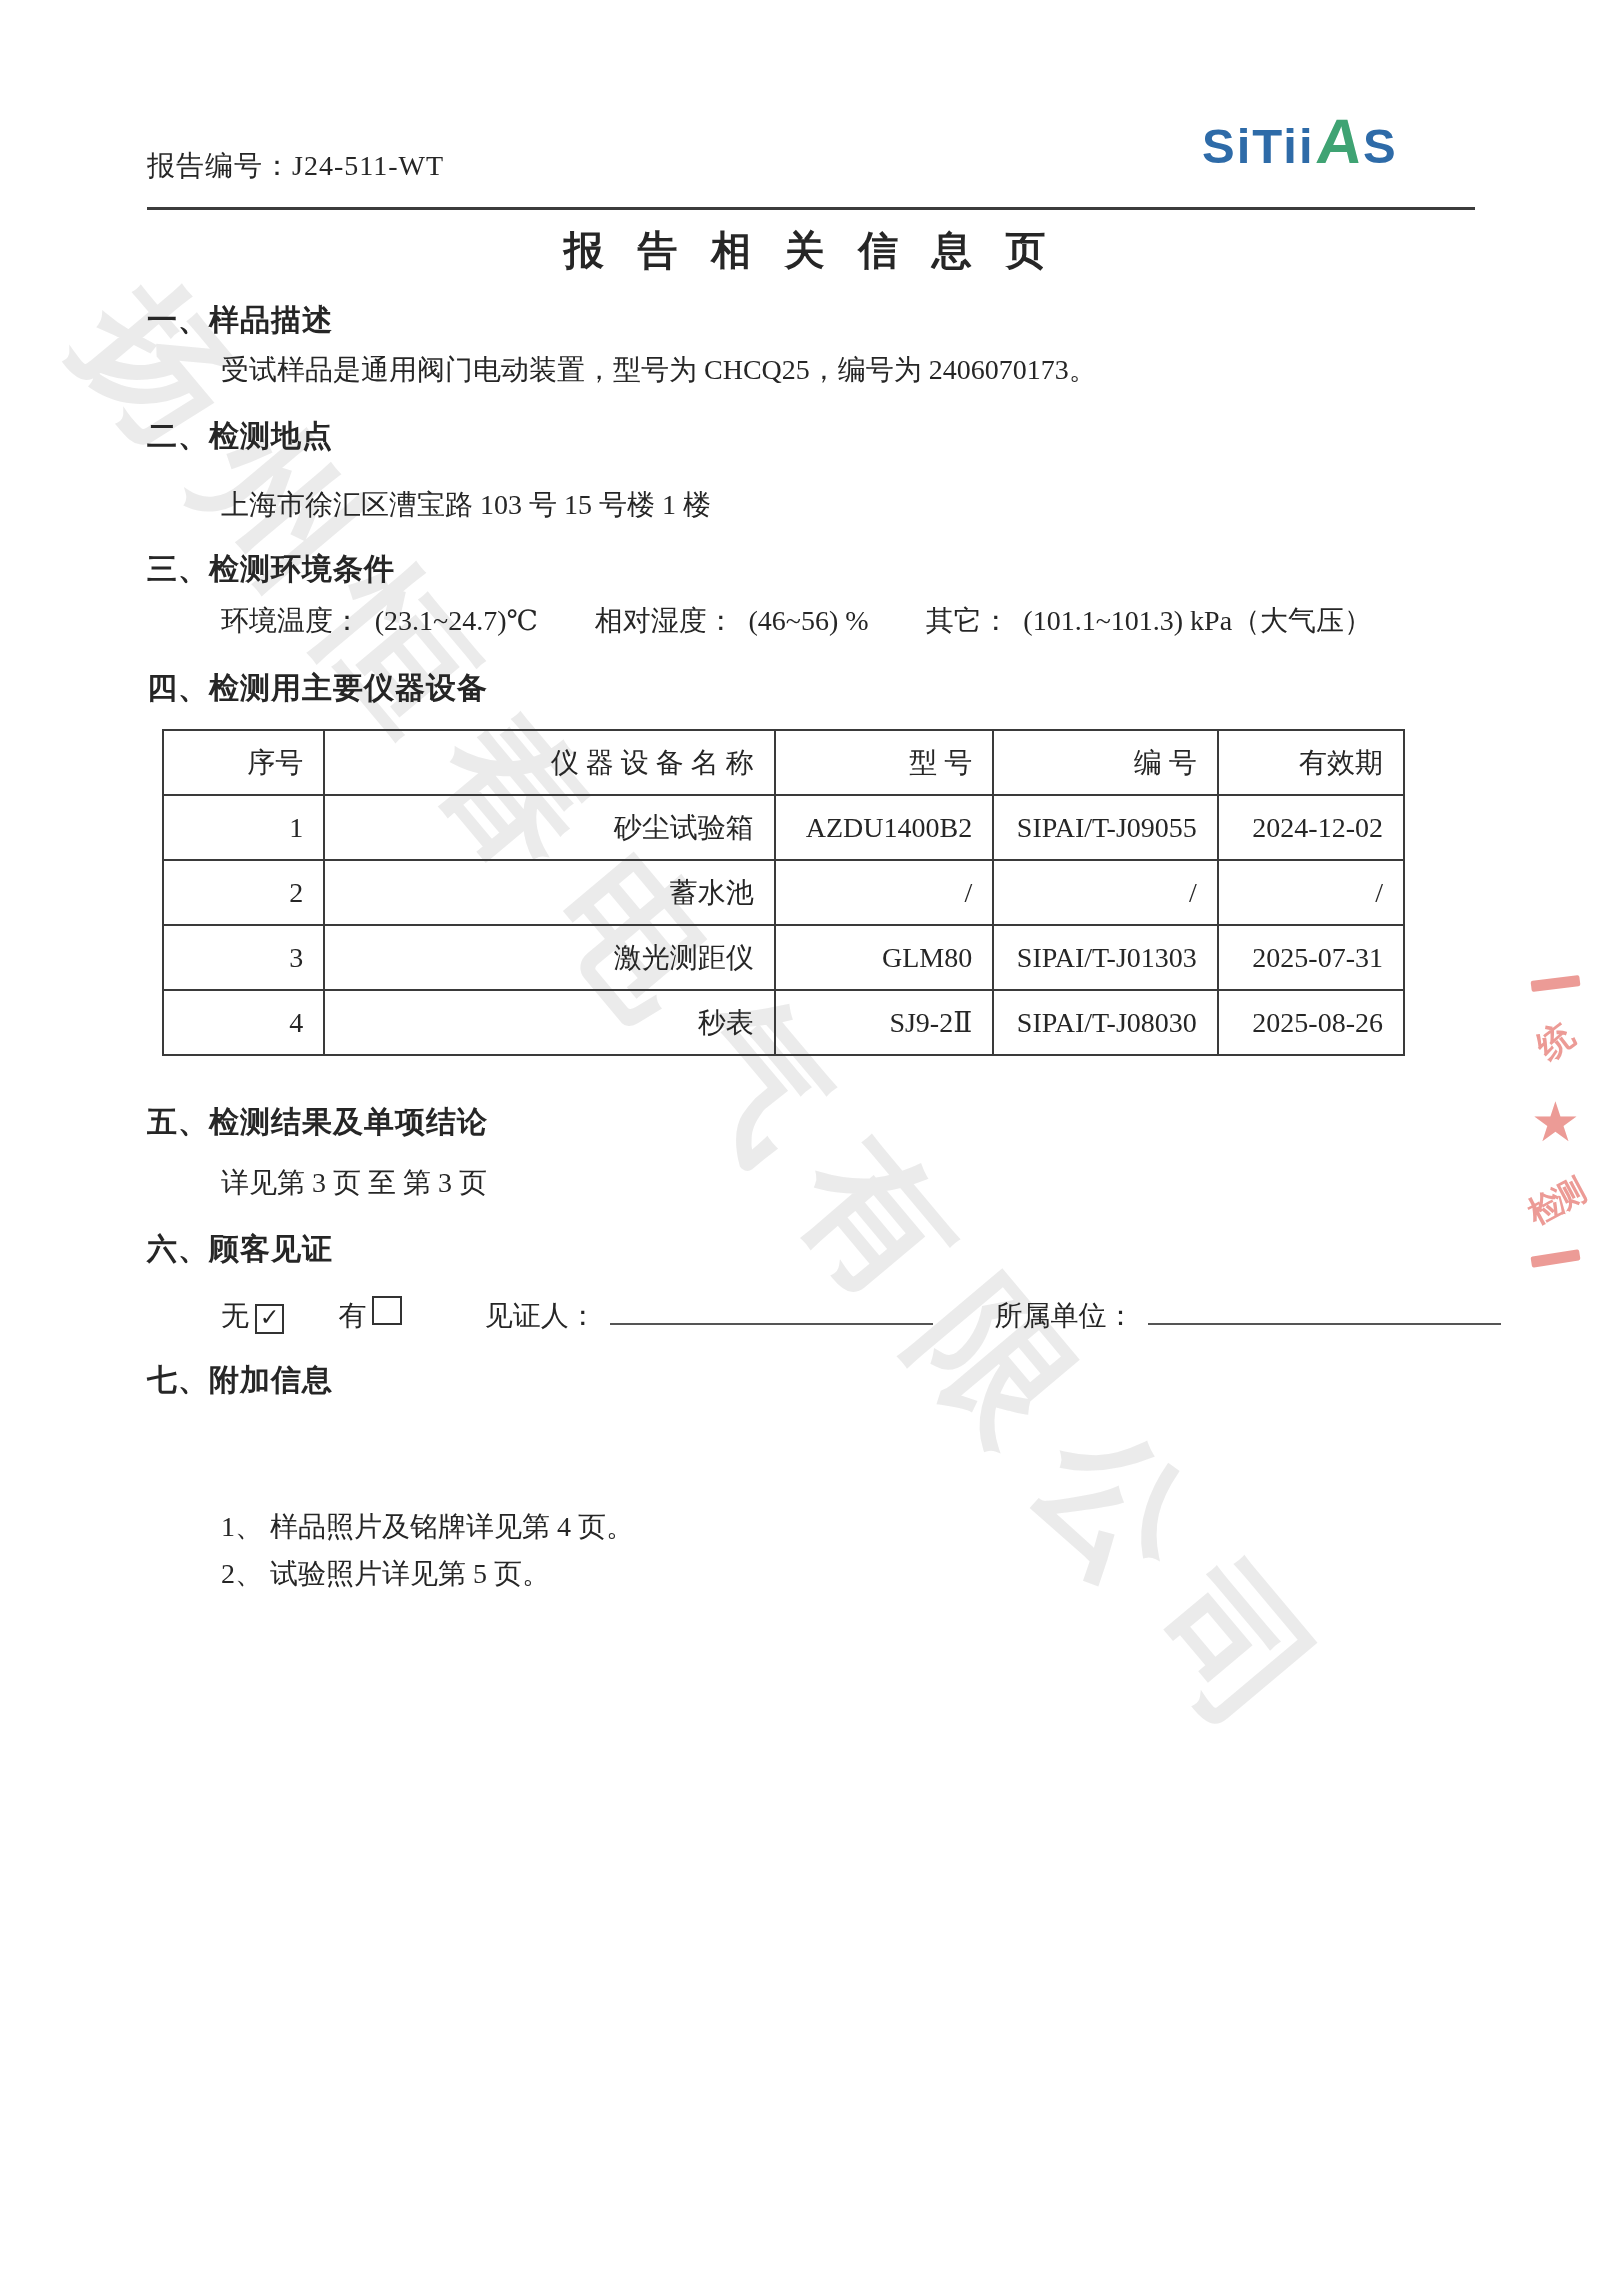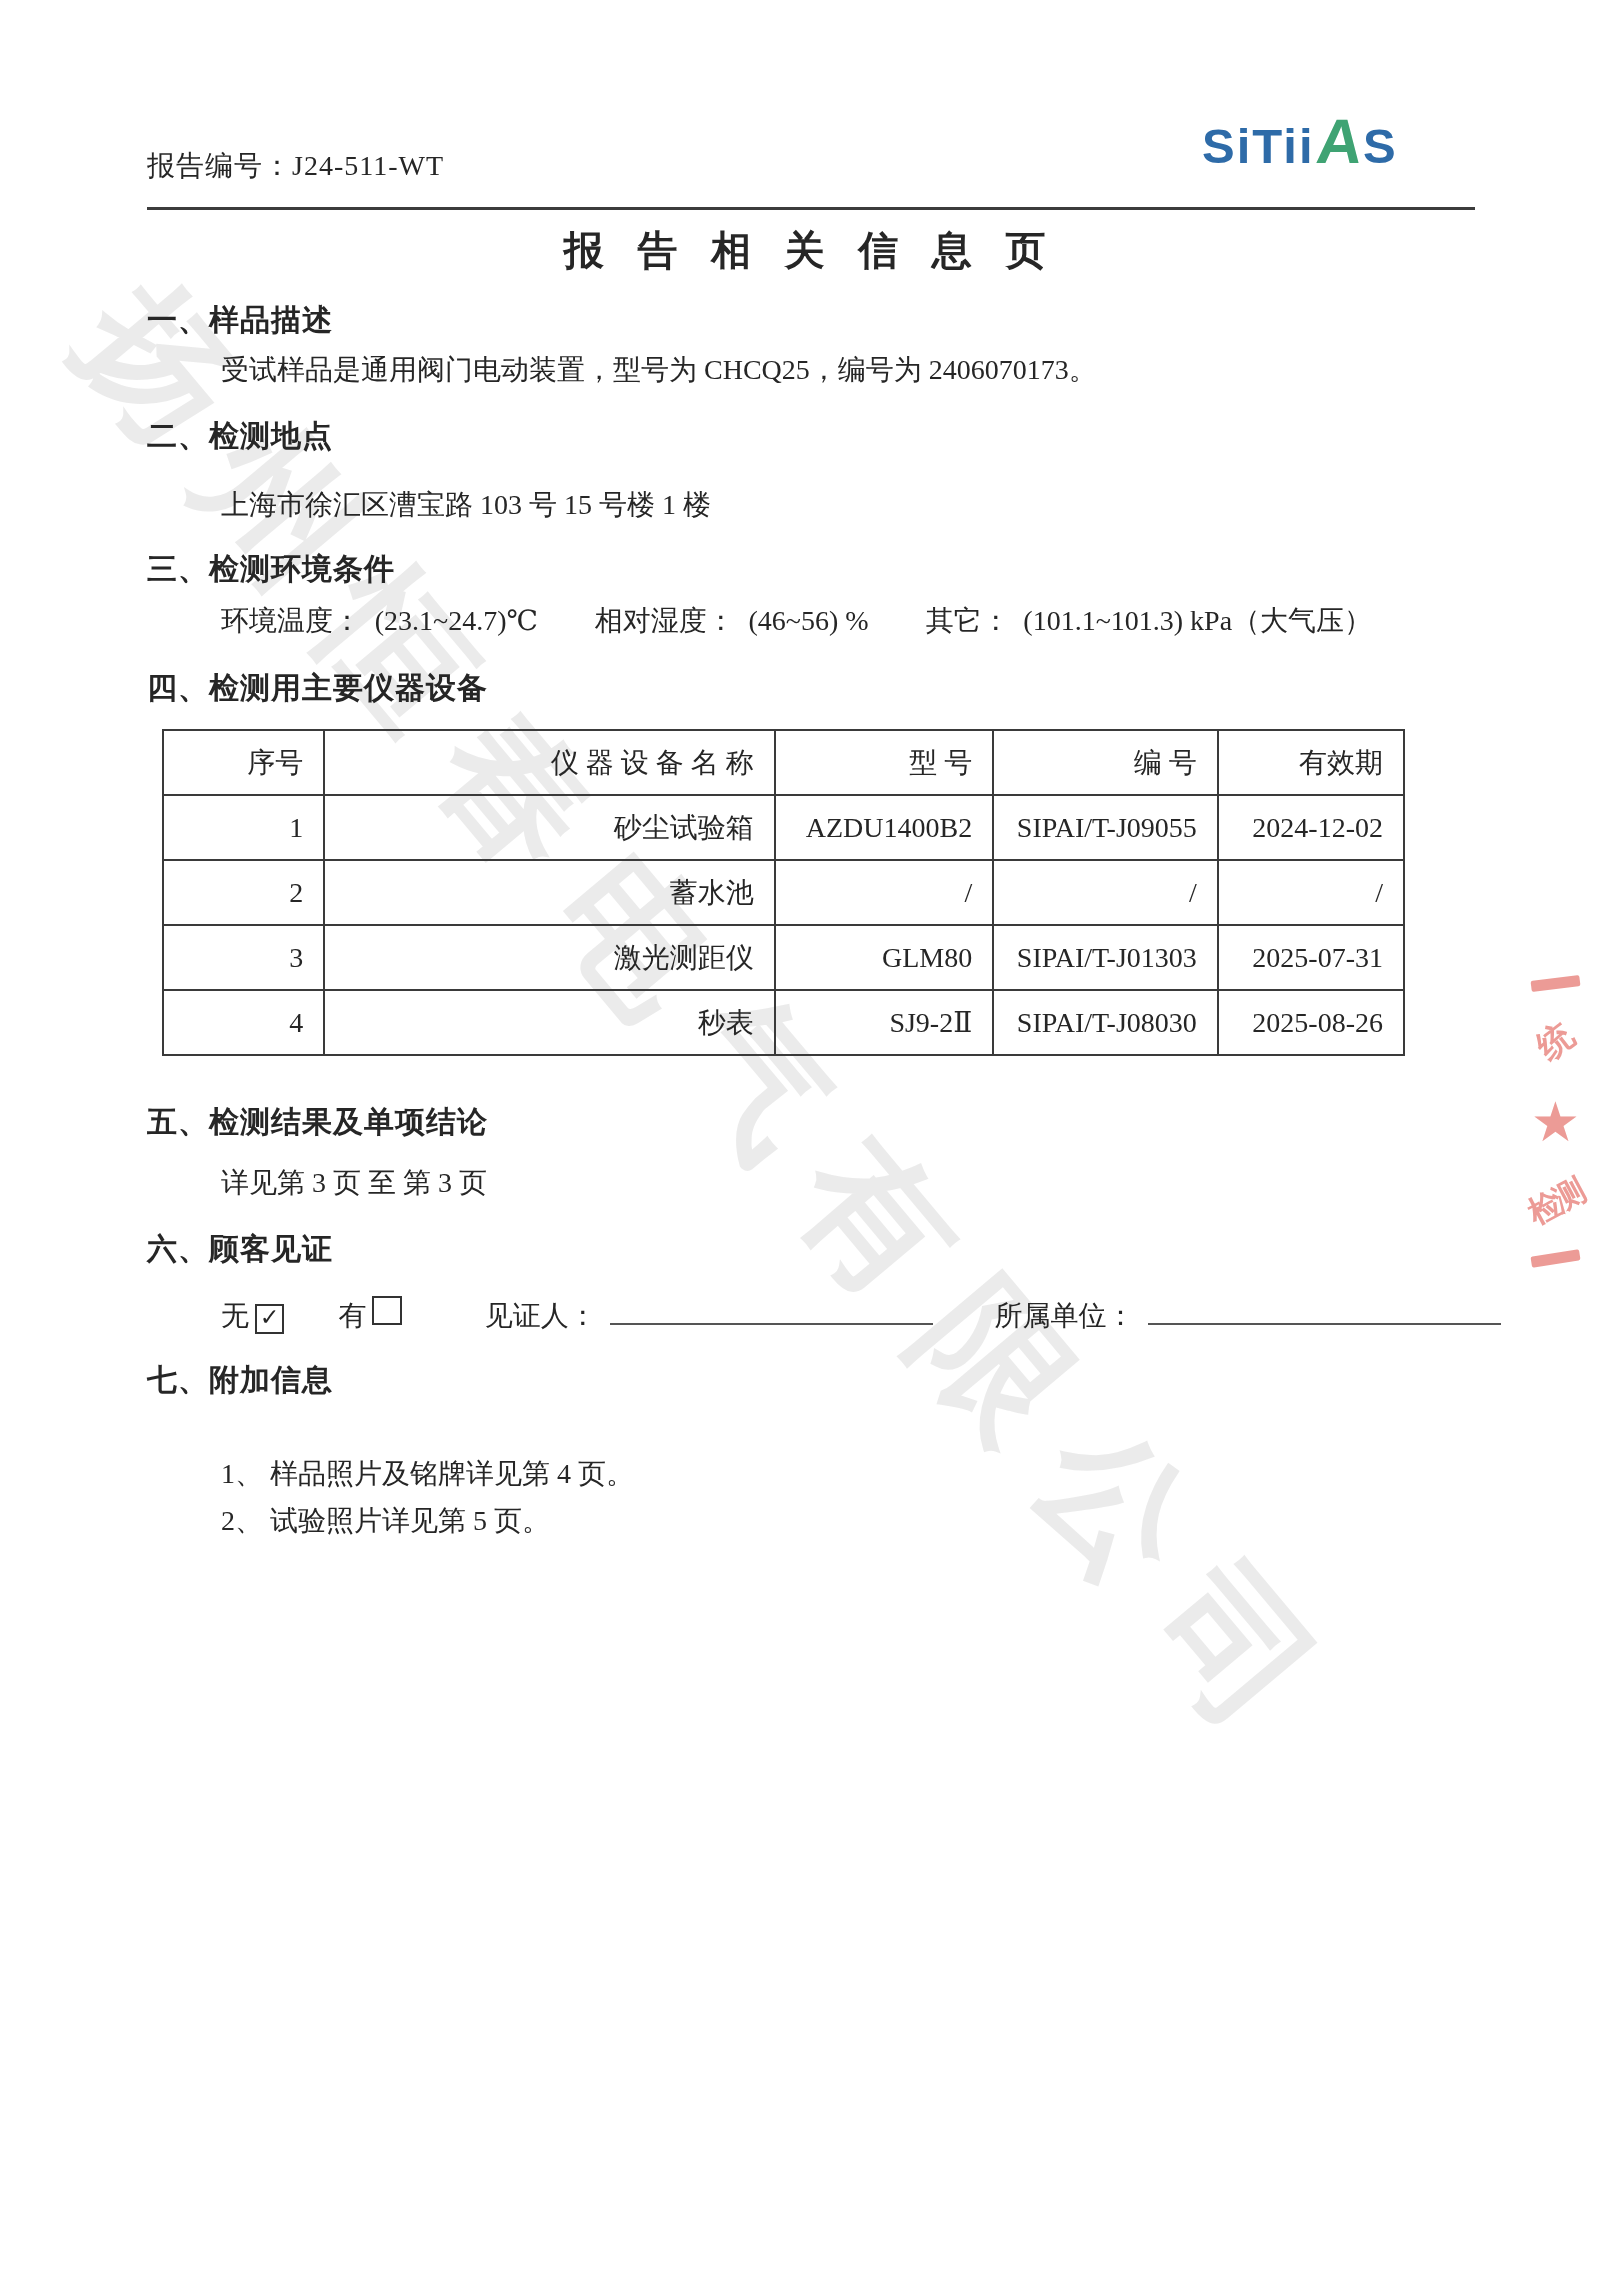--- a/index.html
+++ b/index.html
@@ -39,21 +39,21 @@
   .witness-line{left:221px;top:1290px;font-size:28px;display:flex;align-items:baseline;}
   .cbox{display:inline-block;width:25.5px;height:25.5px;border:2px solid #333;
         vertical-align:-2.9px;margin-left:5.9px;text-align:center;line-height:23.5px;
         font-size:23.5px;font-family:"DejaVu Sans",sans-serif;}
   .blank{display:inline-block;border-bottom:2px solid #555;height:33px;}
   .w1{width:323px;margin-left:13.7px;}
   .w2{width:353px;margin-left:13.7px;}
   .gap55{margin-left:54px;}
   .gap85{margin-left:83px;}
   .gap60{margin-left:61px;}
-  .addl-items{left:221px;top:1450px;font-size:28px;line-height:47px;}
+  .addl-items{left:221px;top:1503px;font-size:28px;line-height:47px;}
   
   .footer{left:0;top:2145px;width:100%;text-align:center;font-size:28px;letter-spacing:4.9px;}
   
   .watermark{
     left:186px;top:245px;z-index:0;pointer-events:none;
     transform:rotate(50deg);transform-origin:0 0;
     font-size:147px;letter-spacing:39px;white-space:nowrap;
     color:rgba(110,110,110,0.14);font-weight:bold;}
   .fg{z-index:1;}
   

